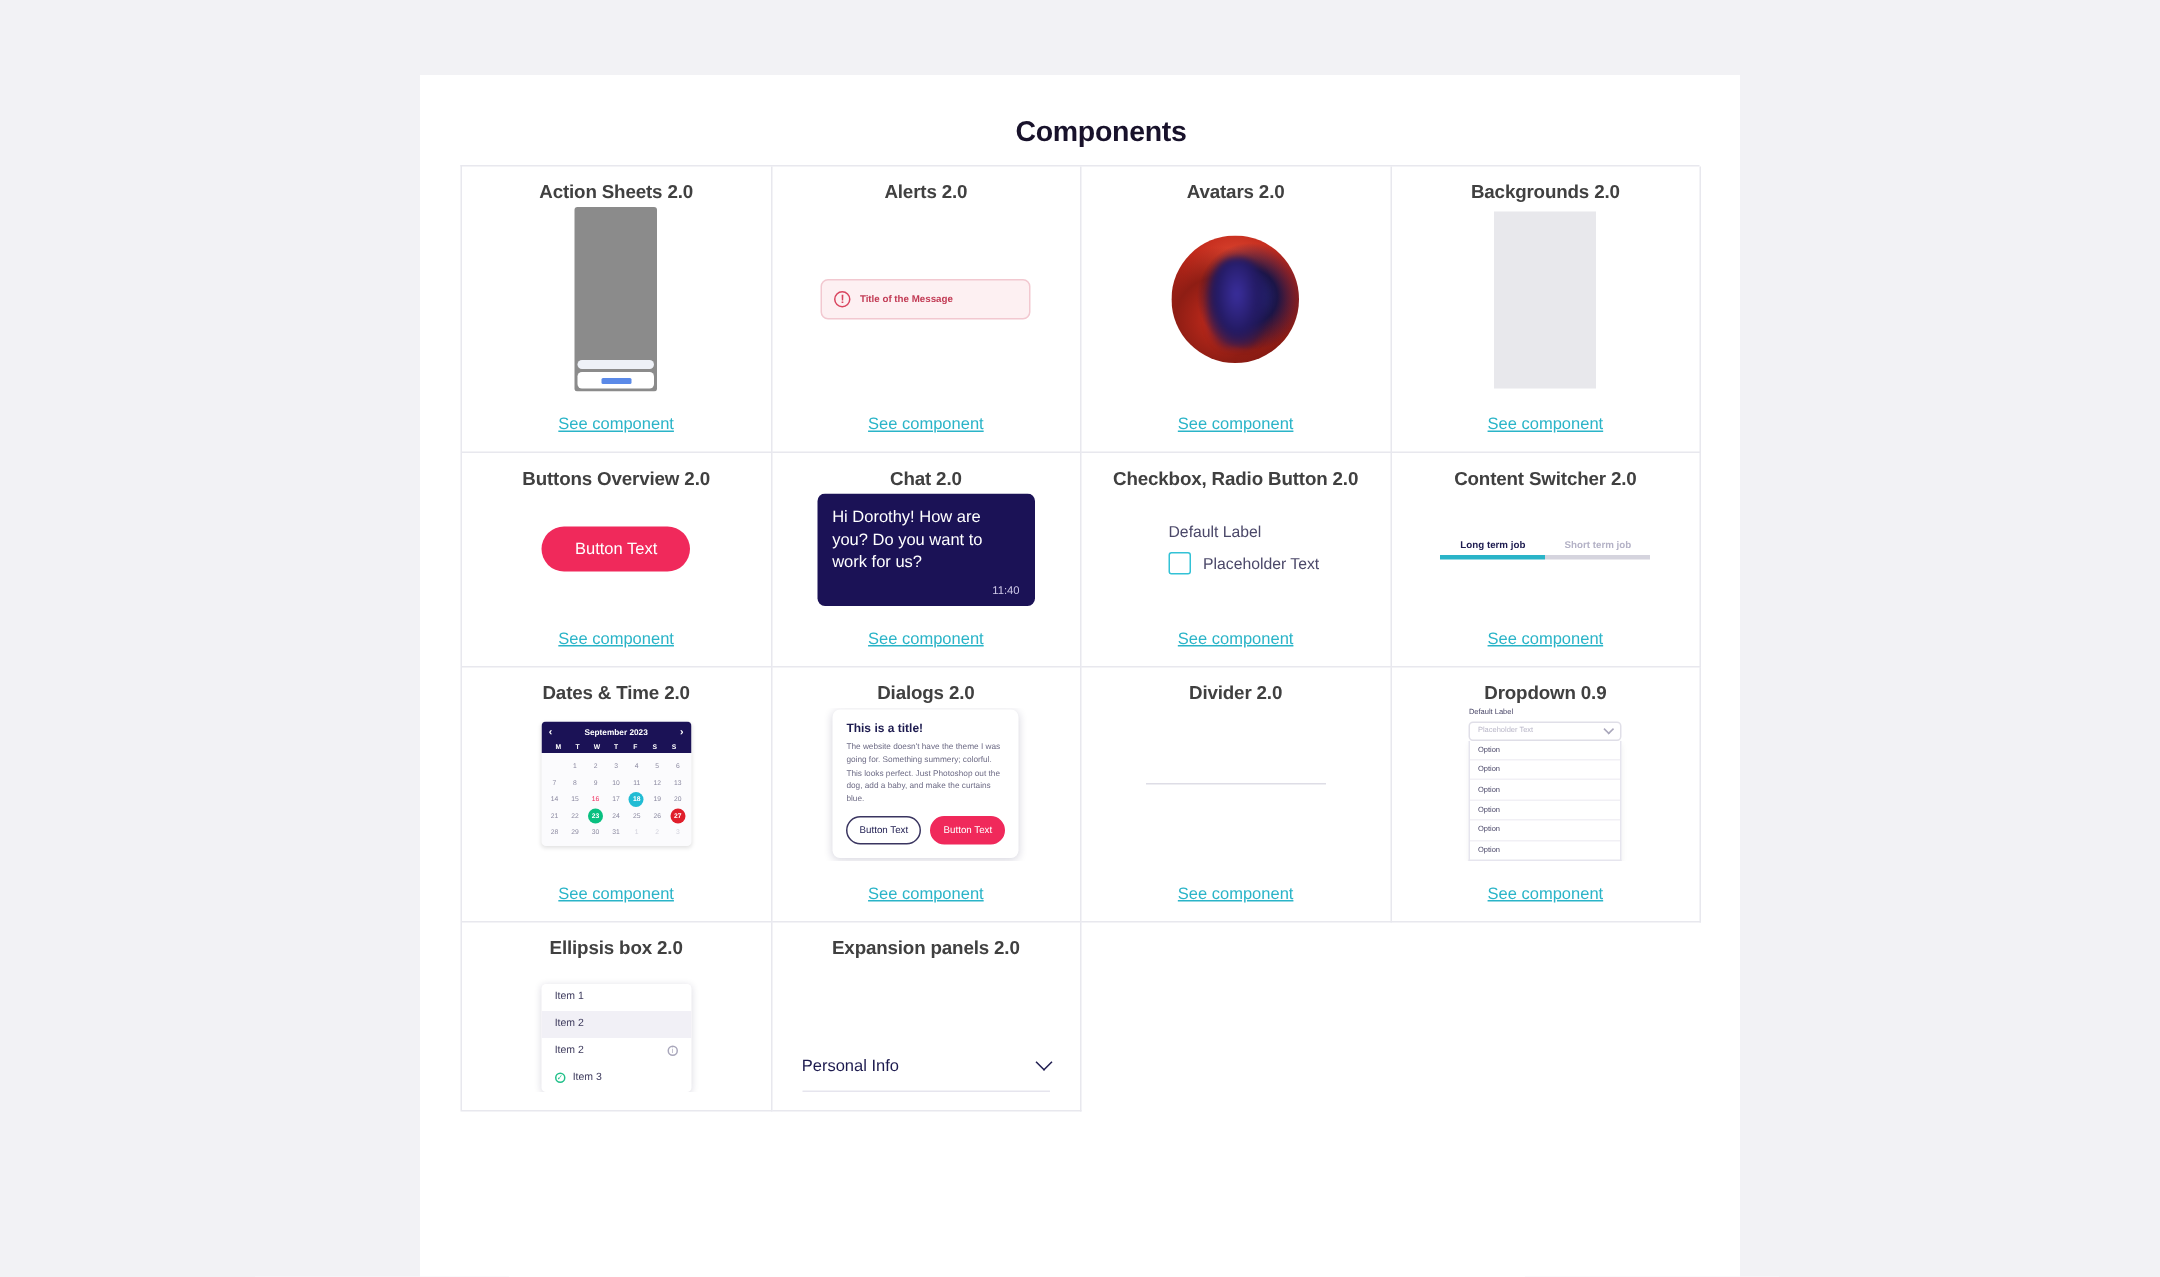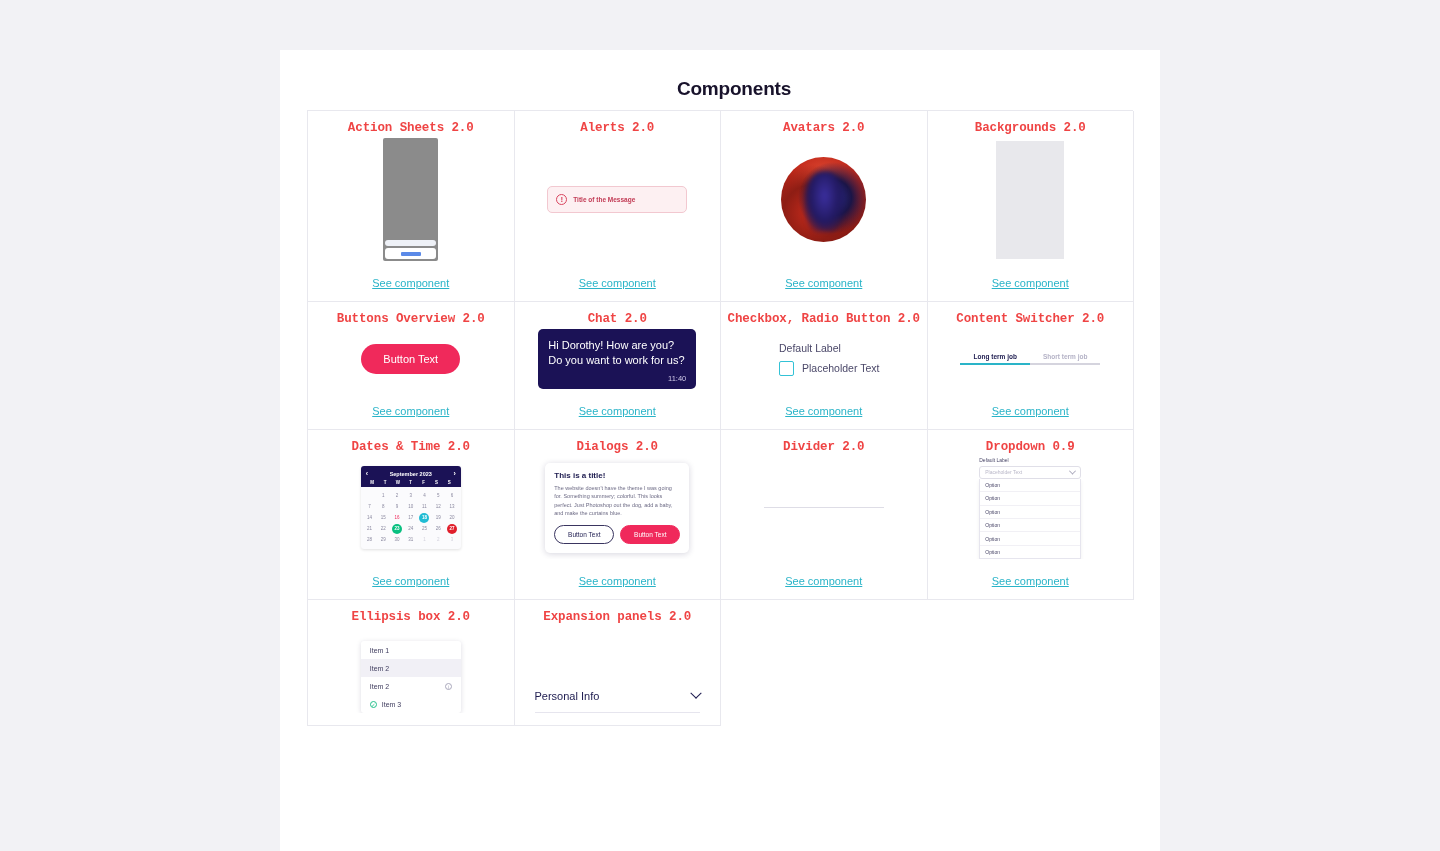--- a/index.html
+++ b/index.html
@@ -37,26 +37,25 @@
     border-bottom: 1px solid #e8e8ee;
     position: relative;
     display: flex;
     flex-direction: column;
     align-items: center;
     padding: 10px 6px 12px 6px;
   }
   .cell-title {
     font-size: 12.5px;
     font-weight: bold;
-    color: #ef4444;
+    color: #404040;
     text-align: center;
     letter-spacing: -0.1px;
     line-height: 1.2;
     margin-bottom: 2px;
-    font-family: Liberation Mono, monospace;
   }
   .cell-body {
     flex: 1;
     width: 100%;
     display: flex;
     align-items: center;
     justify-content: center;
     overflow: hidden;
   }
   .see-link {
@@ -158,21 +157,21 @@
     border: none;
     border-radius: 999px;
     font-size: 11px;
     padding: 9px 22px;
     cursor: pointer;
     font-family: "Liberation Sans", sans-serif;
   }
 
   
   .chat-bubble {
-    width: 158px;
+    width: 145px;
     background: #1b1256;
     border-radius: 5px;
     color: #ffffff;
     padding: 9px 10px 5px 10px;
     font-size: 11px;
     line-height: 1.35;
     position: relative;
   }
   .chat-time {
     text-align: right;
@@ -217,21 +216,21 @@
   .cal-grid span.dot::before {
     content: ""; position: absolute; width: 10px; height: 10px; border-radius: 50%; z-index: 0;
   }
   .cal-grid span.dot.cyan::before { background: #21bcd4; }
   .cal-grid span.dot.green::before { background: #09c080; }
   .cal-grid span.dot.crimson::before { background: #e01e2b; }
   .cal-grid span.dot b { position: relative; z-index: 1; font-weight: bold; }
 
   
   .dialog {
-    width: 144px; background: #fff; border-radius: 5px;
+    width: 124px; background: #fff; border-radius: 5px;
     box-shadow: 0 1px 6px rgba(30,20,70,.18);
     padding: 8px 9px 9px 9px;
   }
   .dlg-title { font-size: 8px; font-weight: bold; color: #1d1b4f; margin-bottom: 4px; }
   .dlg-body { font-size: 5.5px; color: #6d6b85; line-height: 1.55; margin-bottom: 7px; }
   .dlg-actions { display: flex; gap: 6px; }
   .dlg-btn {
     flex: 1; border-radius: 999px; font-size: 6.5px; padding: 5px 0; text-align: center; cursor: pointer;
     font-family: "Liberation Sans", sans-serif;
   }

